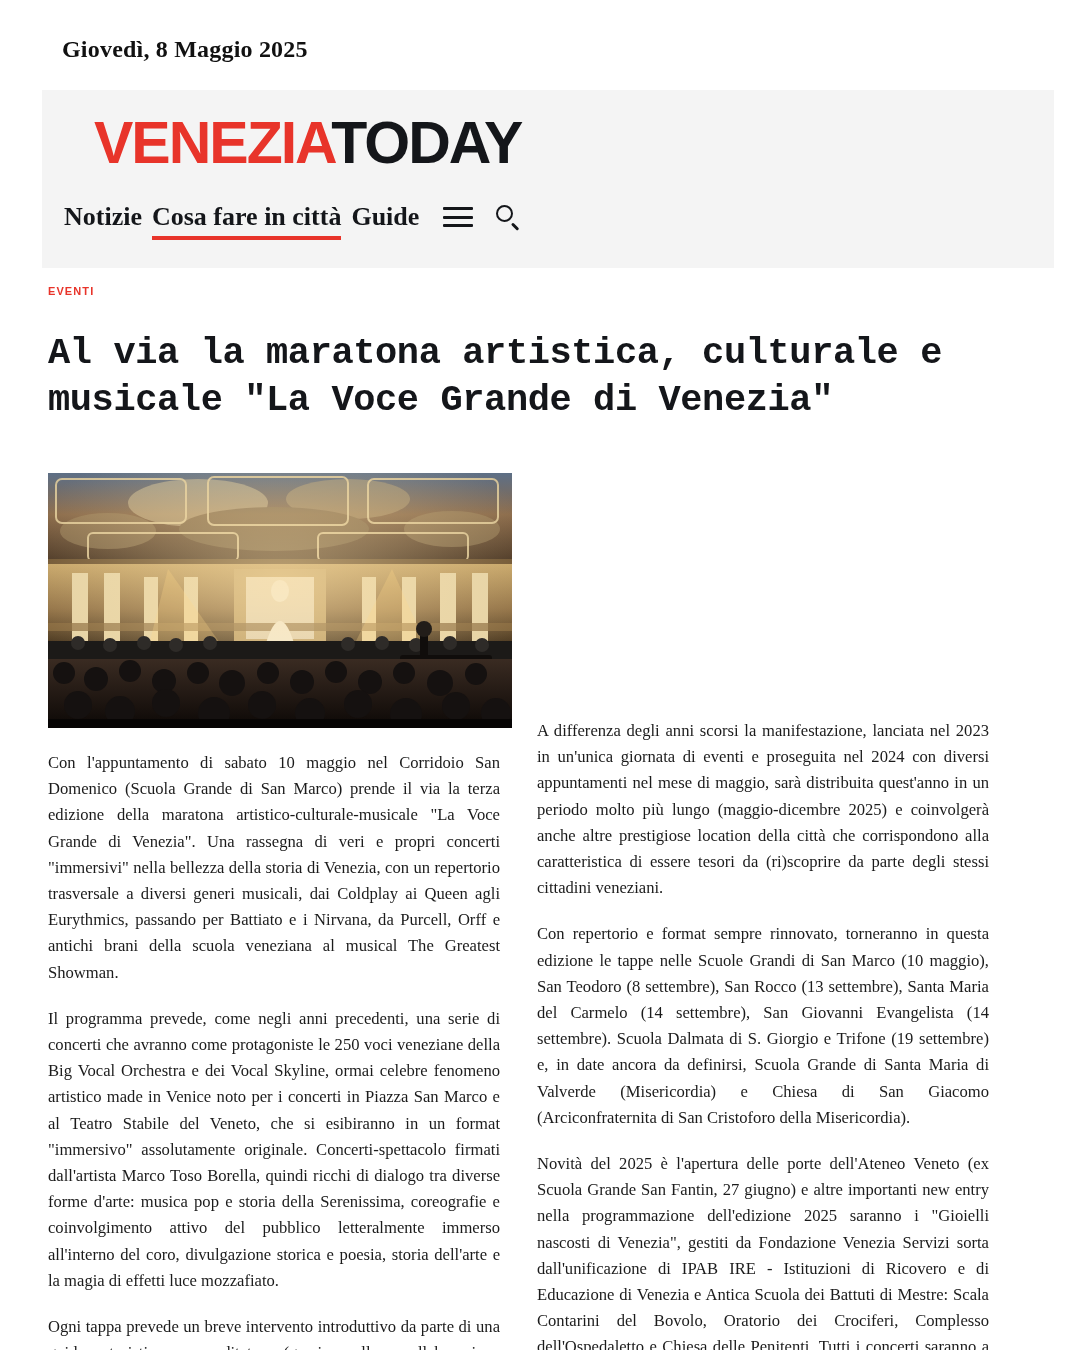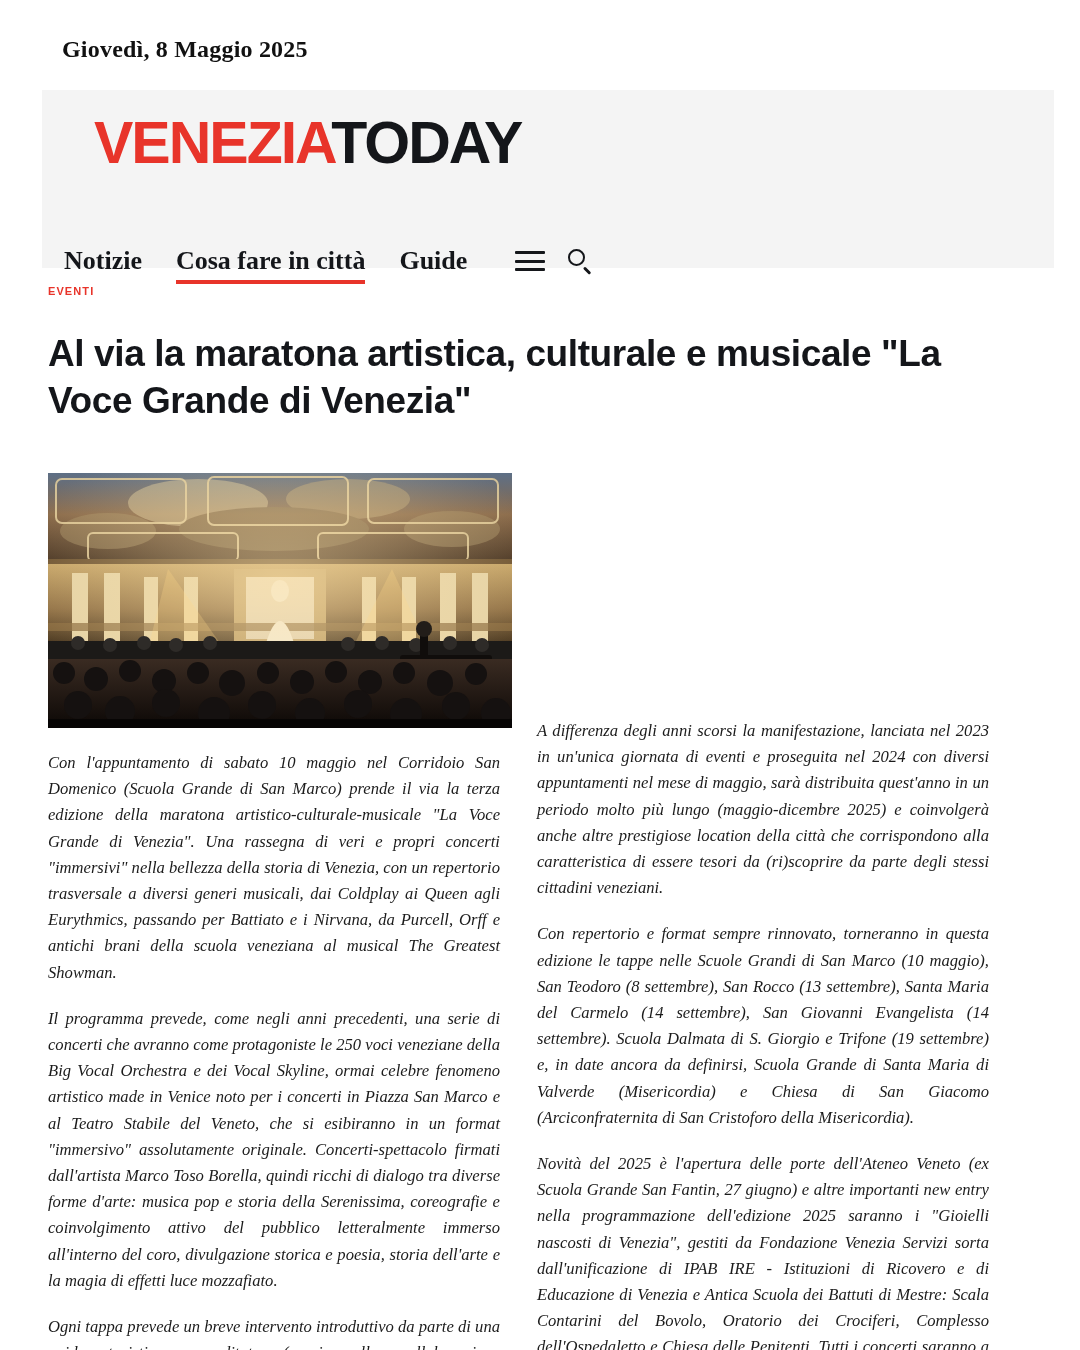--- a/index.html
+++ b/index.html
@@ -56,23 +56,22 @@
   }
   .logo .venezia { color: #e8342a; }
   .logo .today { color: #14161a; }
 
   .navbar {
     position: absolute;
     top: 112px;
     left: 22px;
     display: flex;
     align-items: center;
-    gap: 34px;
+    gap: 10px;
     white-space: nowrap;
-    margin-top: 44px;
   }
   .nav-item {
     font-family: "Liberation Serif", serif;
     font-weight: bold;
     font-size: 26px;
     color: #14161a;
     padding-bottom: 8px;
     position: relative;
   }
   .nav-item.active::after {
@@ -139,21 +138,21 @@
     font-size: 11px;
     font-weight: bold;
     letter-spacing: 1.1px;
     color: #e8342a;
   }
   .headline {
     position: absolute;
     top: 305px;
     left: 48px;
     width: 960px;
-    font-family: Liberation Sans, sans-serif;
+    font-family: Liberation Mono, monospace;
     font-weight: bold;
     font-size: 37px;
     line-height: 1.28;
     letter-spacing: -0.4px;
     color: #14161a;
   }
   .standfirst {
     position: absolute;
     top: 418px;
     left: 48px;
@@ -181,21 +180,21 @@
     position: absolute;
     width: 464px;
     font-family: "Liberation Serif", serif;
     font-size: 16.6px;
     line-height: 1.58;
     text-align: justify;
     color: #1b1b1b;
   }
   .col-left  { top: 750px; left: 48px; }
   .col-right { top: 718px; left: 537px; }
-  .col p { margin: 0 12px 20px 0; font-style: italic; }
+  .col p { margin: 0 12px 20px 0; }
   .col p:last-child { margin-bottom: 0; }
 </style>
 </head>
 <body>
 
 <div class="page">
 
   <div class="date-line">Giovedì, 8 Maggio 2025</div>
 
   <div class="masthead">

